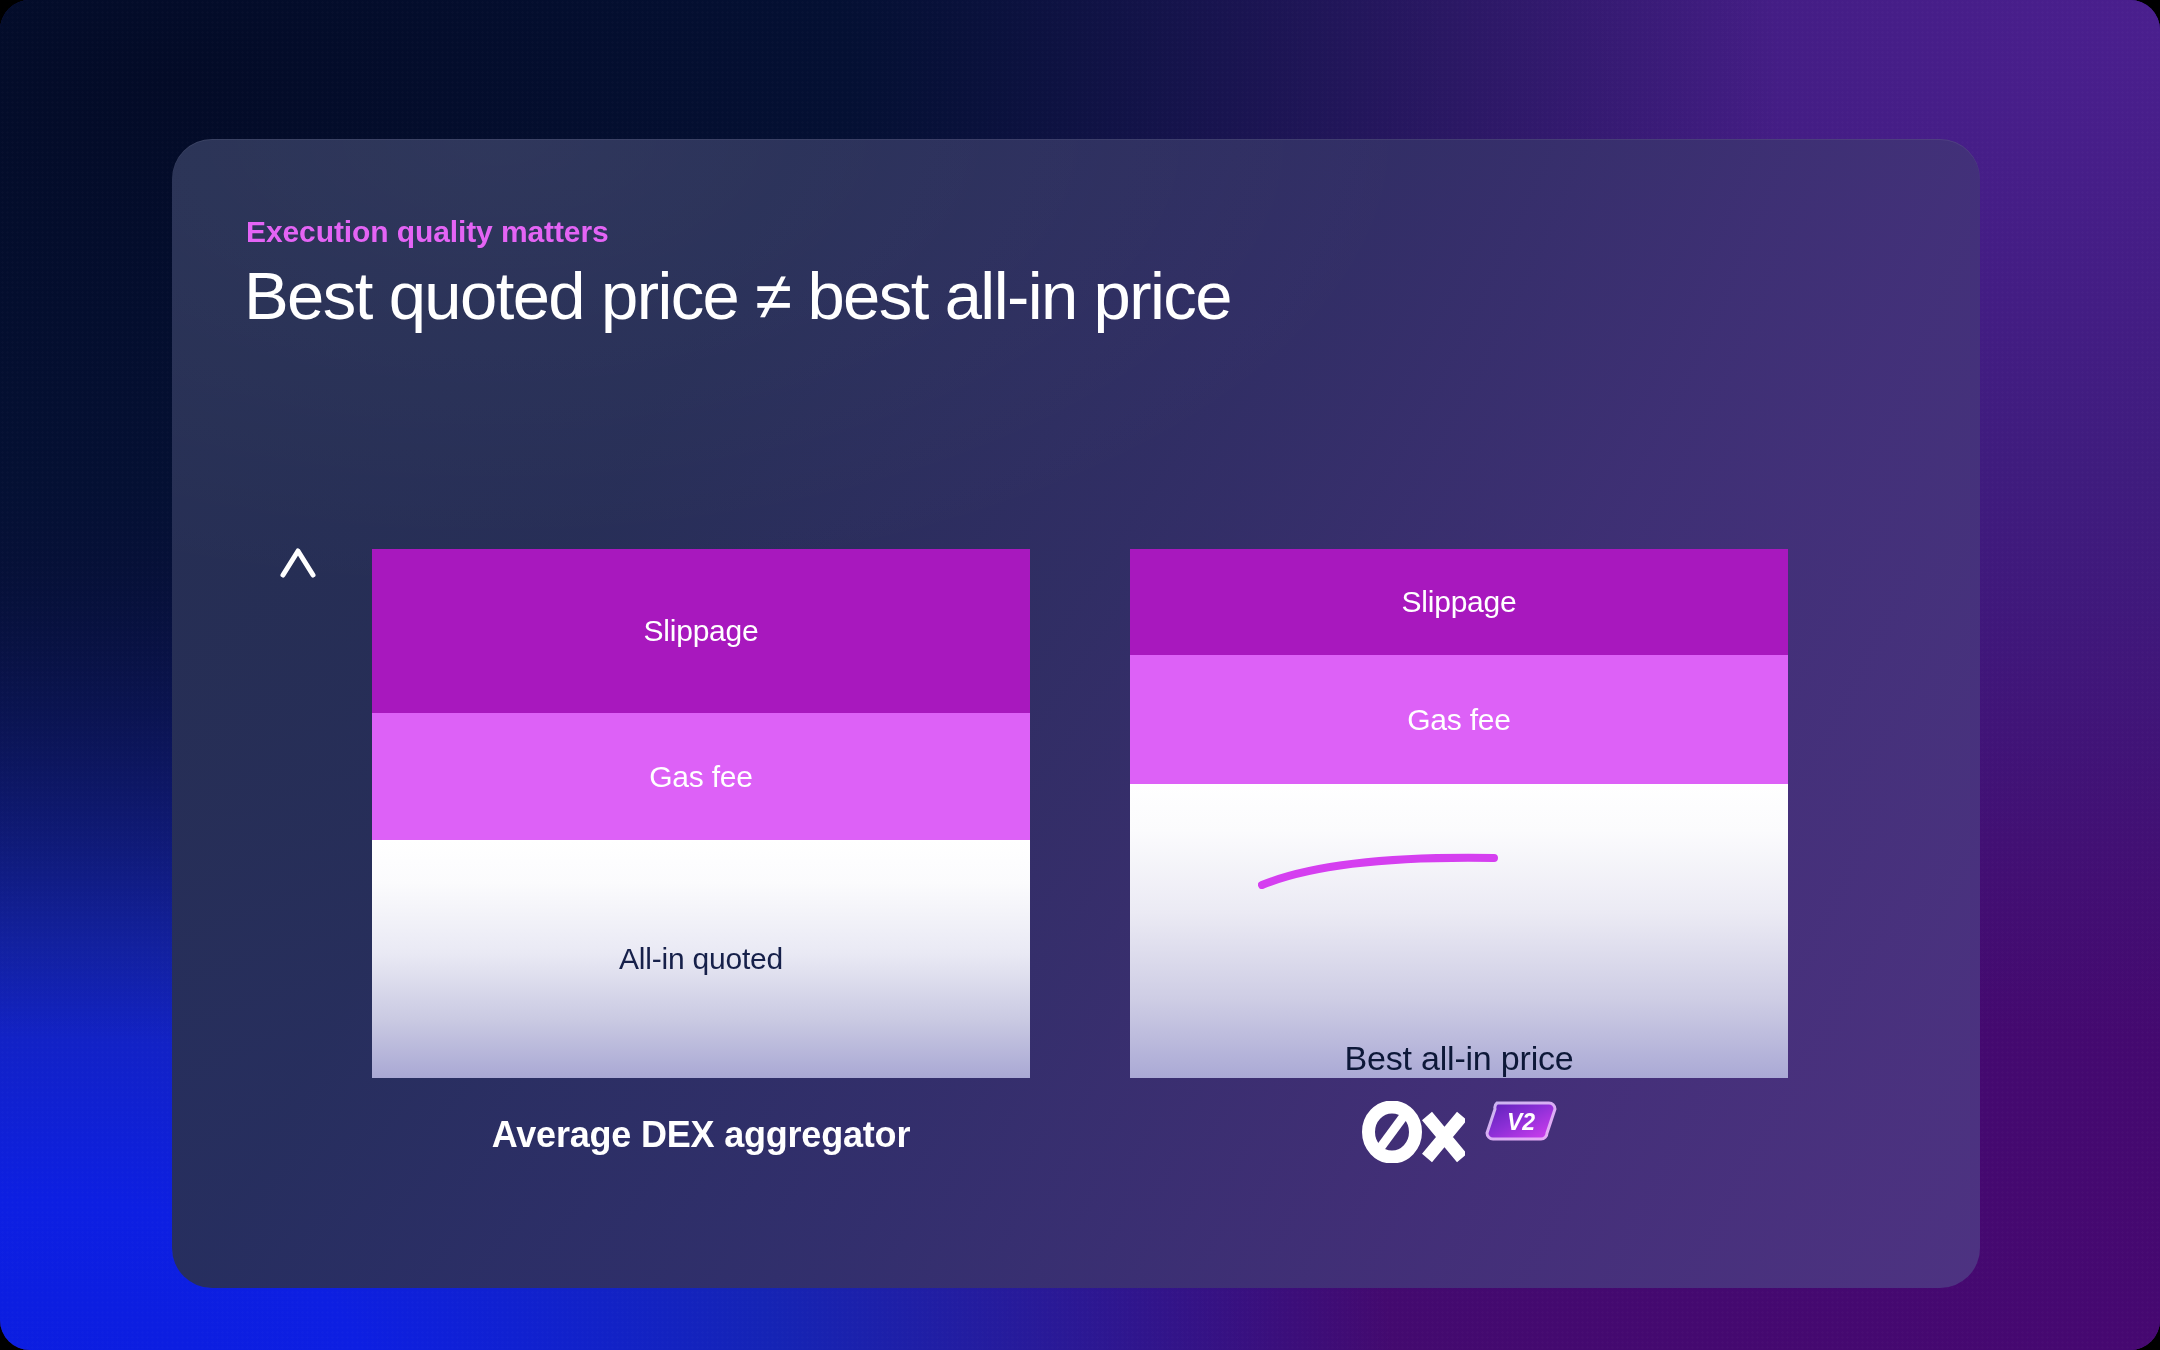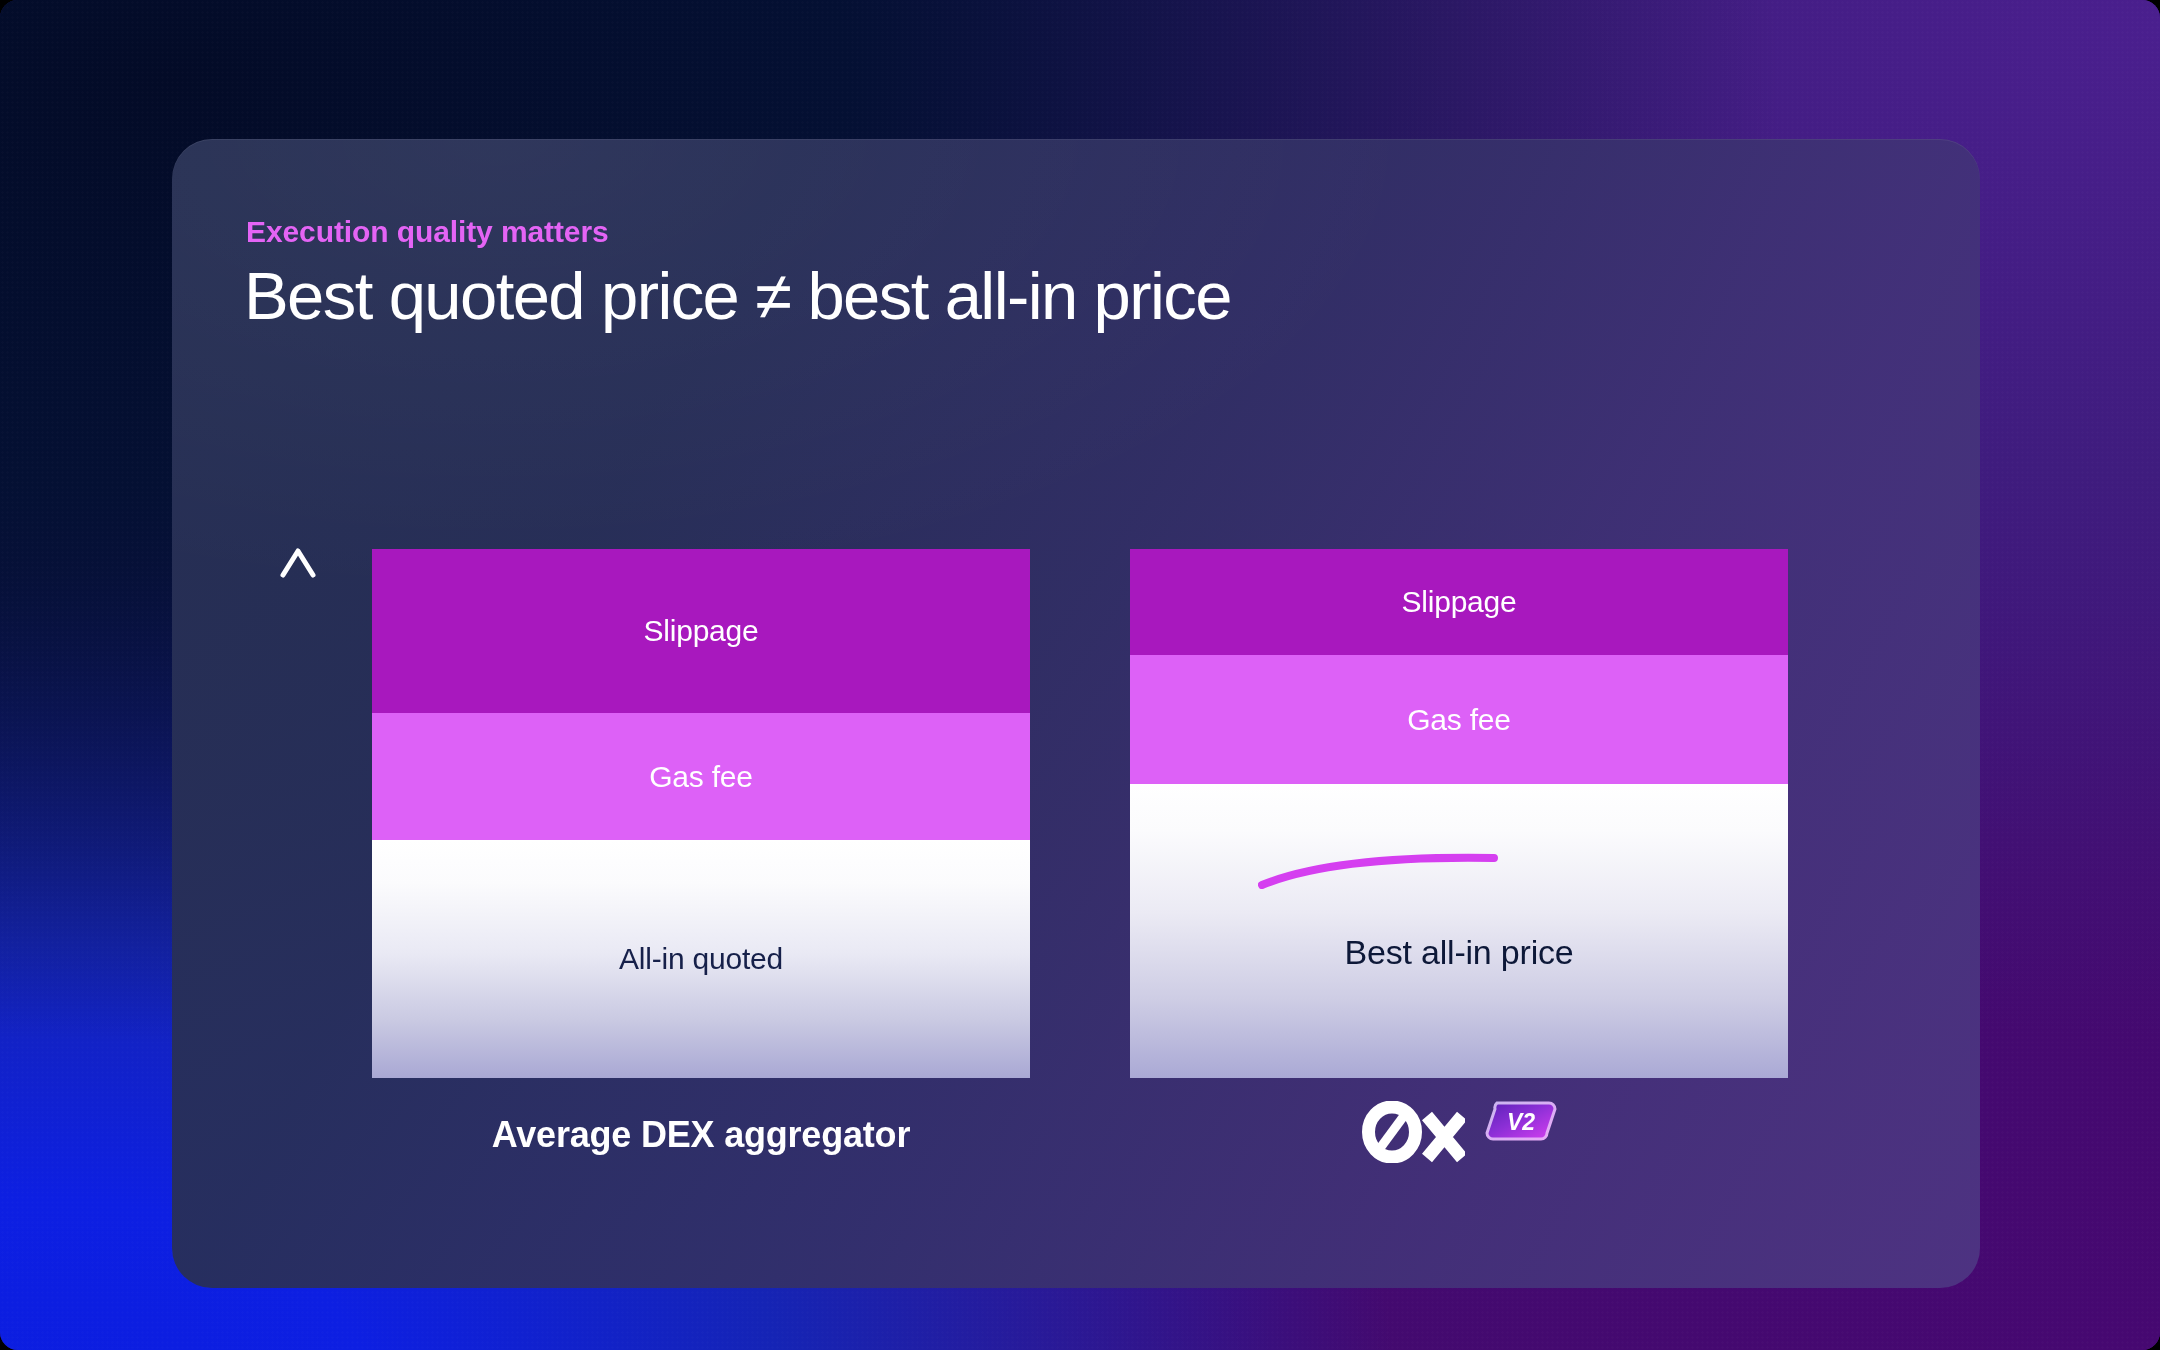--- a/index.html
+++ b/index.html
@@ -12,21 +12,21 @@
     height: 1350px;
     overflow: hidden;
     font-family: "Liberation Sans", sans-serif;
   }
 
   
   #canvas {
     position: relative;
     width: 2160px;
     height: 1350px;
-    border-radius: 18px;
+    border-radius: 30px;
     overflow: hidden;
     background: #1a0f4a;
   }
   .bg-layer {
     position: absolute;
     inset: 0;
   }
   .bg-base {
     background:
       radial-gradient(120% 115% at 8% 6%, #030b27 0%, #041033 26%, rgba(10,22,70,0) 62%),
@@ -230,21 +230,21 @@
         </div>
       </div>
 
       <div class="bar" id="bar-right">
         <div class="seg" style="top:0; height:106px; background:#a818be;">
           <span class="seg-label">Slippage</span>
         </div>
         <div class="seg" style="top:106px; height:129px; background:#dd61f7;">
           <span class="seg-label">Gas fee</span>
         </div>
-        <div class="seg seg-allin seg-allin-emph" style="top:235px; height:294px; background:linear-gradient(180deg,#ffffff 0%,#fbfbfd 16%,#ebeaf4 44%,#cdccE4 74%,#aaa9d5 100%); align-items:center; padding-top:42px; box-sizing:border-box;">
+        <div class="seg seg-allin seg-allin-emph" style="top:235px; height:294px; background:linear-gradient(180deg,#ffffff 0%,#fbfbfd 16%,#ebeaf4 44%,#cdccE4 74%,#aaa9d5 100%); align-items:flex-end; padding-top:42px; box-sizing:border-box;">
           <span class="seg-label">Best all-in price</span>
         </div>
 
         <svg id="swoosh" viewBox="0 0 240 40">
           <path d="M4 36 C 48 18, 118 7, 236 9" stroke="#d53ff0" stroke-width="8" fill="none" stroke-linecap="round"></path>
         </svg>
       </div>
 
       <div class="axis-caption" id="caption-left">Average DEX aggregator</div>
 

